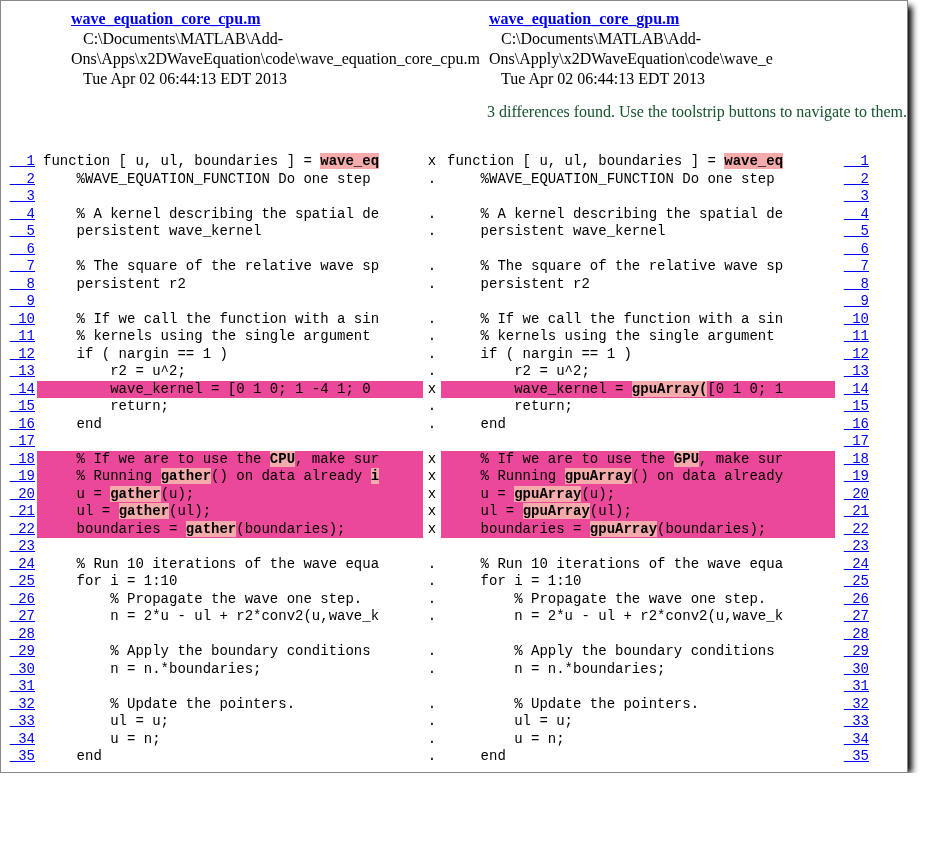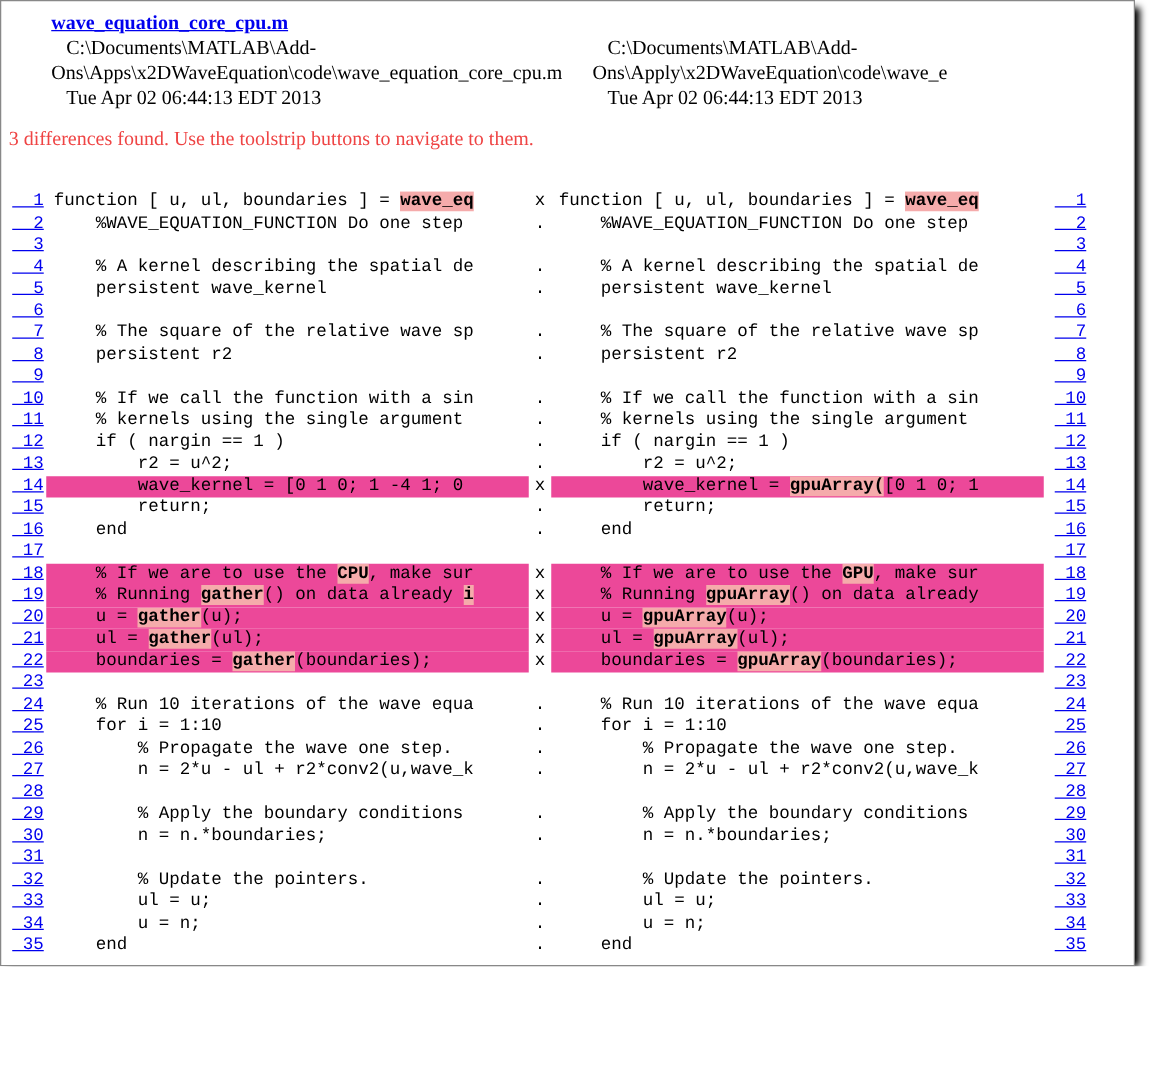--- a/index.html
+++ b/index.html
@@ -26,40 +26,41 @@
   .panel {
     position: relative;
     width: 906px;
     background: #fff;
     border: 1px solid #888;
     z-index: 1;
     padding: 2px 0 6px 0;
   }
   .headers {
     display: flex;
-    padding-left: 40px;
+    padding-left: 70px;
   }
   .header-col {
     flex: 1;
     padding-right: 4px;
     padding-top: 6px;
     line-height: 1.25;
   }
   .filelink {
     color: #0000EE;
     text-decoration: underline;
     font-weight: bold;
   }
   .path, .date {
     color: #000;
     margin-left: 12px;
   }
   .summary {
     padding: 14px 0 10px 6px;
-    color: #ef4444;
+    color: #14532d;
+    text-align: right;
   }
   .diff {
     font-family: "Courier New", monospace;
     font-size: 14px;
     white-space: pre;
     line-height: 17.5px;
     margin-top: 22px;
     overflow: hidden;
   }
   .row {
@@ -110,21 +111,21 @@
   <div class="shadow"></div>
   <div class="panel">
 
     <div class="headers">
       <div class="header-col">
         <a href="#" class="filelink">wave_equation_core_cpu.m</a><br>
         <span class="path">C:\Documents\MATLAB\Add-Ons\Apps\x2DWaveEquation\code\wave_equation_core_cpu.m</span><br>
         <span class="date">Tue Apr 02 06:44:13 EDT 2013</span>
       </div>
       <div class="header-col">
-        <br>
+        <a href="#" class="filelink">wave_equation_core_gpu.m</a><br>
         <span class="path">C:\Documents\MATLAB\Add-Ons\Apply\x2DWaveEquation\code\wave_e</span><br>
         <span class="date">Tue Apr 02 06:44:13 EDT 2013</span>
       </div>
     </div>
 
     <div class="summary">3 differences found. Use the toolstrip buttons to navigate to them.</div>
 
     <div class="diff" id="diff"><div class="row"><a href="#" class="lnL">  1</a><div class="codeL"><span>function [ u, ul, boundaries ] = </span><span class="hl">wave_eq</span></div><div class="marker">x</div><div class="codeR"><span>function [ u, ul, boundaries ] = </span><span class="hl">wave_eq</span></div><a href="#" class="lnR">  1</a></div><div class="row"><a href="#" class="lnL">  2</a><div class="codeL"><span>    %WAVE_EQUATION_FUNCTION Do one step </span></div><div class="marker">.</div><div class="codeR"><span>    %WAVE_EQUATION_FUNCTION Do one step </span></div><a href="#" class="lnR">  2</a></div><div class="row"><a href="#" class="lnL">  3</a><div class="codeL"><span></span></div><div class="marker"> </div><div class="codeR"><span></span></div><a href="#" class="lnR">  3</a></div><div class="row"><a href="#" class="lnL">  4</a><div class="codeL"><span>    % A kernel describing the spatial de</span></div><div class="marker">.</div><div class="codeR"><span>    % A kernel describing the spatial de</span></div><a href="#" class="lnR">  4</a></div><div class="row"><a href="#" class="lnL">  5</a><div class="codeL"><span>    persistent wave_kernel</span></div><div class="marker">.</div><div class="codeR"><span>    persistent wave_kernel</span></div><a href="#" class="lnR">  5</a></div><div class="row"><a href="#" class="lnL">  6</a><div class="codeL"><span></span></div><div class="marker"> </div><div class="codeR"><span></span></div><a href="#" class="lnR">  6</a></div><div class="row"><a href="#" class="lnL">  7</a><div class="codeL"><span>    % The square of the relative wave sp</span></div><div class="marker">.</div><div class="codeR"><span>    % The square of the relative wave sp</span></div><a href="#" class="lnR">  7</a></div><div class="row"><a href="#" class="lnL">  8</a><div class="codeL"><span>    persistent r2</span></div><div class="marker">.</div><div class="codeR"><span>    persistent r2</span></div><a href="#" class="lnR">  8</a></div><div class="row"><a href="#" class="lnL">  9</a><div class="codeL"><span></span></div><div class="marker"> </div><div class="codeR"><span></span></div><a href="#" class="lnR">  9</a></div><div class="row"><a href="#" class="lnL"> 10</a><div class="codeL"><span>    % If we call the function with a sin</span></div><div class="marker">.</div><div class="codeR"><span>    % If we call the function with a sin</span></div><a href="#" class="lnR"> 10</a></div><div class="row"><a href="#" class="lnL"> 11</a><div class="codeL"><span>    % kernels using the single argument </span></div><div class="marker">.</div><div class="codeR"><span>    % kernels using the single argument </span></div><a href="#" class="lnR"> 11</a></div><div class="row"><a href="#" class="lnL"> 12</a><div class="codeL"><span>    if ( nargin == 1 )</span></div><div class="marker">.</div><div class="codeR"><span>    if ( nargin == 1 )</span></div><a href="#" class="lnR"> 12</a></div><div class="row"><a href="#" class="lnL"> 13</a><div class="codeL"><span>        r2 = u^2;</span></div><div class="marker">.</div><div class="codeR"><span>        r2 = u^2;</span></div><a href="#" class="lnR"> 13</a></div><div class="row"><a href="#" class="lnL"> 14</a><div class="codeL bgdiff"><span>        wave_kernel = [0 1 0; 1 -4 1; 0 </span></div><div class="marker">x</div><div class="codeR bgdiff"><span>        wave_kernel = </span><span class="hl">gpuArray(</span><span>[0 1 0; 1</span></div><a href="#" class="lnR"> 14</a></div><div class="row"><a href="#" class="lnL"> 15</a><div class="codeL"><span>        return;</span></div><div class="marker">.</div><div class="codeR"><span>        return;</span></div><a href="#" class="lnR"> 15</a></div><div class="row"><a href="#" class="lnL"> 16</a><div class="codeL"><span>    end</span></div><div class="marker">.</div><div class="codeR"><span>    end</span></div><a href="#" class="lnR"> 16</a></div><div class="row"><a href="#" class="lnL"> 17</a><div class="codeL"><span></span></div><div class="marker"> </div><div class="codeR"><span></span></div><a href="#" class="lnR"> 17</a></div><div class="row"><a href="#" class="lnL"> 18</a><div class="codeL bgdiff"><span>    % If we are to use the </span><span class="hl">CPU</span><span>, make sur</span></div><div class="marker">x</div><div class="codeR bgdiff"><span>    % If we are to use the </span><span class="hl">GPU</span><span>, make sur</span></div><a href="#" class="lnR"> 18</a></div><div class="row"><a href="#" class="lnL"> 19</a><div class="codeL bgdiff"><span>    % Running </span><span class="hl">gather</span><span>() on data already </span><span class="hl">i</span></div><div class="marker">x</div><div class="codeR bgdiff"><span>    % Running </span><span class="hl">gpuArray</span><span>() on data already</span></div><a href="#" class="lnR"> 19</a></div><div class="row"><a href="#" class="lnL"> 20</a><div class="codeL bgdiff"><span>    u = </span><span class="hl">gather</span><span>(u);</span></div><div class="marker">x</div><div class="codeR bgdiff"><span>    u = </span><span class="hl">gpuArray</span><span>(u);</span></div><a href="#" class="lnR"> 20</a></div><div class="row"><a href="#" class="lnL"> 21</a><div class="codeL bgdiff"><span>    ul = </span><span class="hl">gather</span><span>(ul);</span></div><div class="marker">x</div><div class="codeR bgdiff"><span>    ul = </span><span class="hl">gpuArray</span><span>(ul);</span></div><a href="#" class="lnR"> 21</a></div><div class="row"><a href="#" class="lnL"> 22</a><div class="codeL bgdiff"><span>    boundaries = </span><span class="hl">gather</span><span>(boundaries);</span></div><div class="marker">x</div><div class="codeR bgdiff"><span>    boundaries = </span><span class="hl">gpuArray</span><span>(boundaries);</span></div><a href="#" class="lnR"> 22</a></div><div class="row"><a href="#" class="lnL"> 23</a><div class="codeL"><span></span></div><div class="marker"> </div><div class="codeR"><span></span></div><a href="#" class="lnR"> 23</a></div><div class="row"><a href="#" class="lnL"> 24</a><div class="codeL"><span>    % Run 10 iterations of the wave equa</span></div><div class="marker">.</div><div class="codeR"><span>    % Run 10 iterations of the wave equa</span></div><a href="#" class="lnR"> 24</a></div><div class="row"><a href="#" class="lnL"> 25</a><div class="codeL"><span>    for i = 1:10</span></div><div class="marker">.</div><div class="codeR"><span>    for i = 1:10</span></div><a href="#" class="lnR"> 25</a></div><div class="row"><a href="#" class="lnL"> 26</a><div class="codeL"><span>        % Propagate the wave one step.</span></div><div class="marker">.</div><div class="codeR"><span>        % Propagate the wave one step.</span></div><a href="#" class="lnR"> 26</a></div><div class="row"><a href="#" class="lnL"> 27</a><div class="codeL"><span>        n = 2*u - ul + r2*conv2(u,wave_k</span></div><div class="marker">.</div><div class="codeR"><span>        n = 2*u - ul + r2*conv2(u,wave_k</span></div><a href="#" class="lnR"> 27</a></div><div class="row"><a href="#" class="lnL"> 28</a><div class="codeL"><span></span></div><div class="marker"> </div><div class="codeR"><span></span></div><a href="#" class="lnR"> 28</a></div><div class="row"><a href="#" class="lnL"> 29</a><div class="codeL"><span>        % Apply the boundary conditions</span></div><div class="marker">.</div><div class="codeR"><span>        % Apply the boundary conditions</span></div><a href="#" class="lnR"> 29</a></div><div class="row"><a href="#" class="lnL"> 30</a><div class="codeL"><span>        n = n.*boundaries;</span></div><div class="marker">.</div><div class="codeR"><span>        n = n.*boundaries;</span></div><a href="#" class="lnR"> 30</a></div><div class="row"><a href="#" class="lnL"> 31</a><div class="codeL"><span></span></div><div class="marker"> </div><div class="codeR"><span></span></div><a href="#" class="lnR"> 31</a></div><div class="row"><a href="#" class="lnL"> 32</a><div class="codeL"><span>        % Update the pointers.</span></div><div class="marker">.</div><div class="codeR"><span>        % Update the pointers.</span></div><a href="#" class="lnR"> 32</a></div><div class="row"><a href="#" class="lnL"> 33</a><div class="codeL"><span>        ul = u;</span></div><div class="marker">.</div><div class="codeR"><span>        ul = u;</span></div><a href="#" class="lnR"> 33</a></div><div class="row"><a href="#" class="lnL"> 34</a><div class="codeL"><span>        u = n;</span></div><div class="marker">.</div><div class="codeR"><span>        u = n;</span></div><a href="#" class="lnR"> 34</a></div><div class="row"><a href="#" class="lnL"> 35</a><div class="codeL"><span>    end</span></div><div class="marker">.</div><div class="codeR"><span>    end</span></div><a href="#" class="lnR"> 35</a></div></div>
 
   </div>

